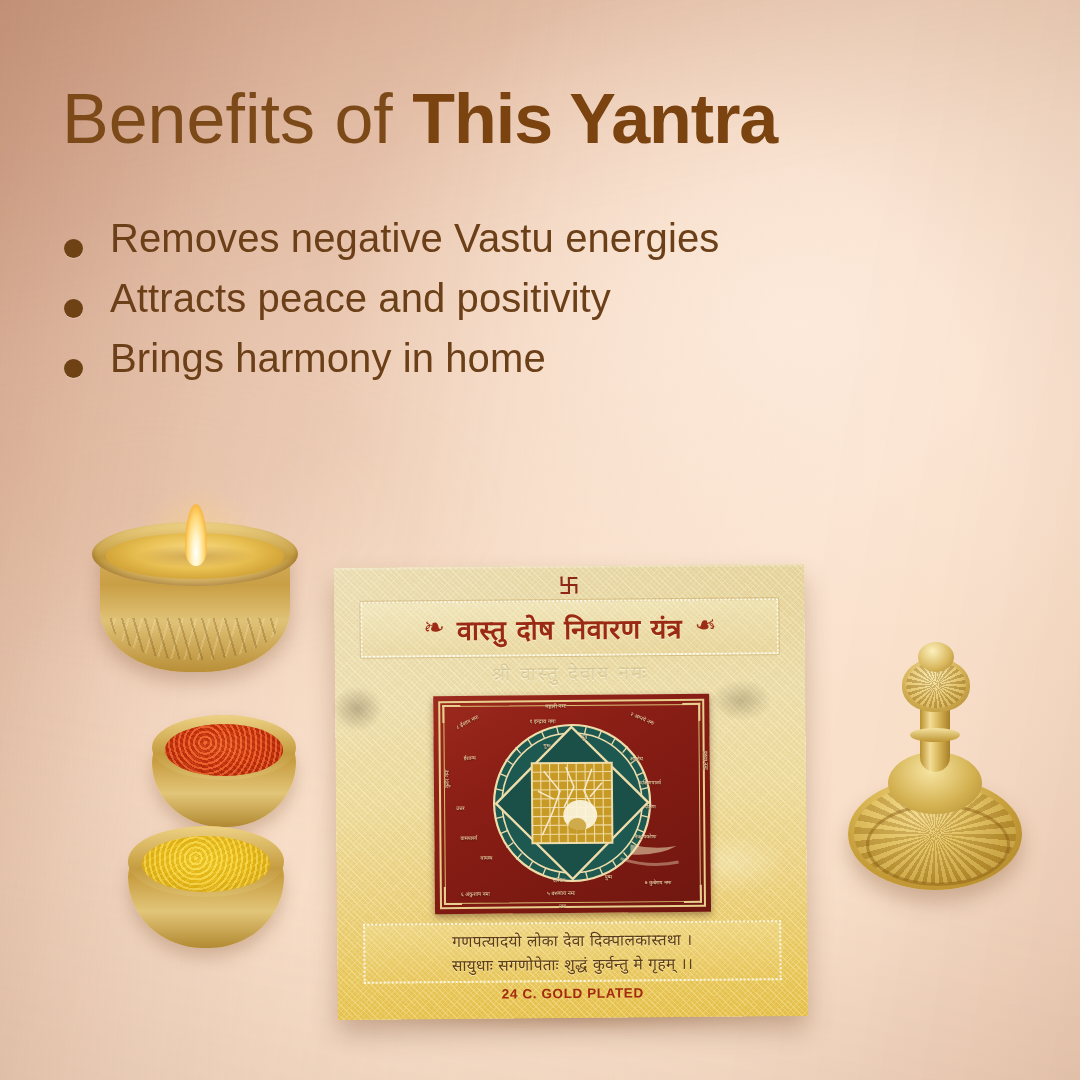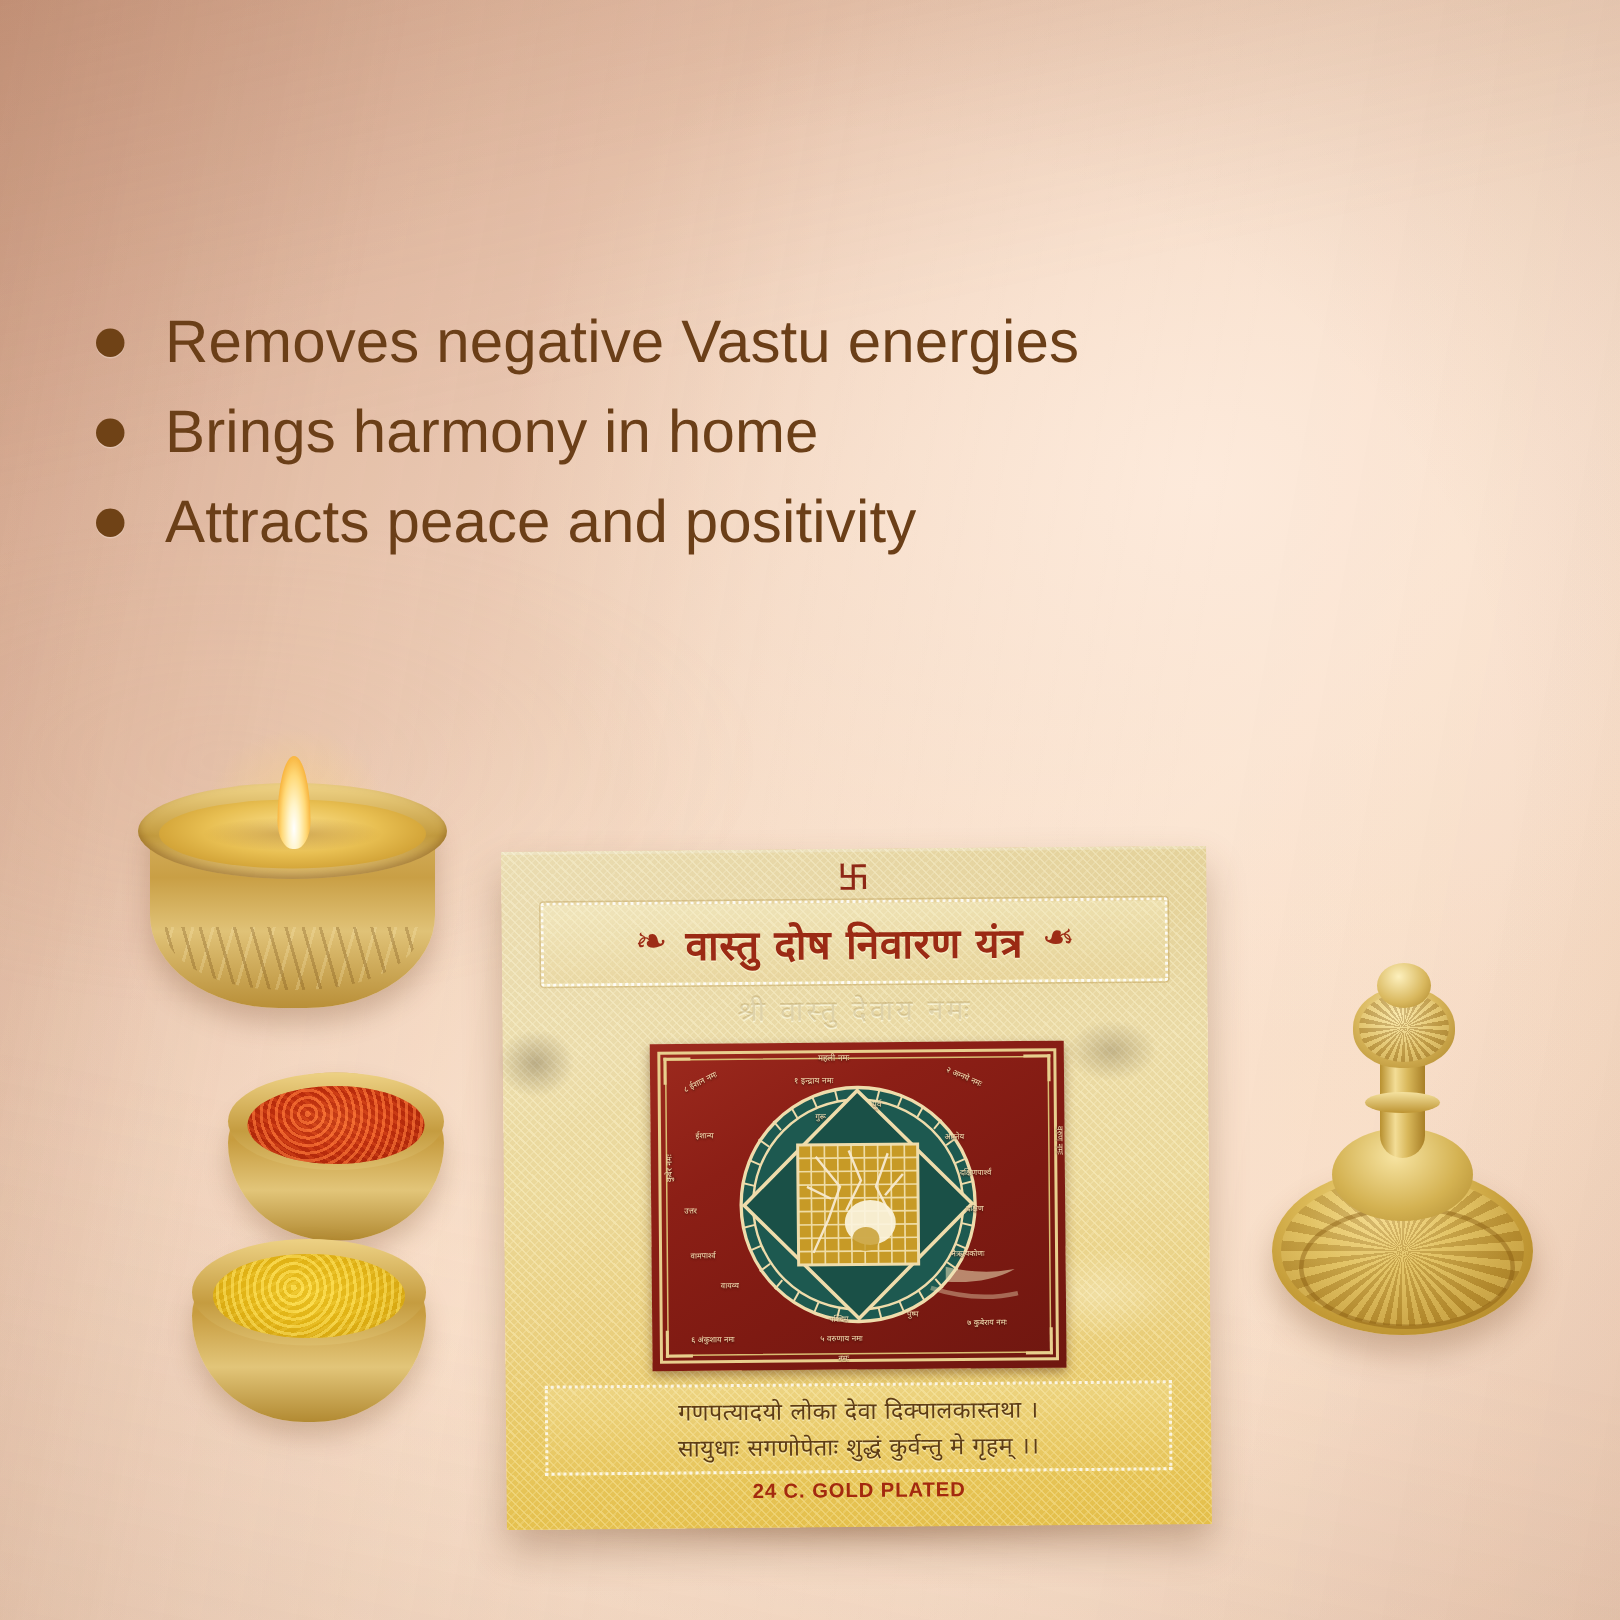--- a/index.html
+++ b/index.html
@@ -30,21 +30,21 @@
     background:radial-gradient(ellipse 78% 72% at 50% 48%, rgba(0,0,0,0) 55%, rgba(120,70,45,.13) 100%);}
 
   
   .headline{position:absolute;left:62px;top:84px;white-space:nowrap;
     font-size:70px;line-height:1;color:#7c4a18;letter-spacing:-.5px;}
   .headline .thin{font-weight:300;letter-spacing:0px;}
   .headline .bold{font-weight:700;color:#7a4310;letter-spacing:-1px;}
 
   
   .bullets{position:absolute;left:64px;top:198px;}
-  .blt{display:flex;align-items:center;height:60px;}
+  .blt{display:flex;align-items:flex-end;height:60px;}
   .dot{width:19px;height:19px;border-radius:50%;background:#6f4216;flex:0 0 auto;
        box-shadow:0 1px 0 rgba(255,255,255,.25);}
   .blabel{margin-left:27px;font-size:40px;font-weight:400;color:#6b3f18;
           letter-spacing:.1px;line-height:1;}
 
   
   .diya{position:absolute;left:92px;top:500px;width:208px;height:190px;}
   .diya .body{position:absolute;left:8px;top:44px;width:190px;height:128px;
     border-radius:10px 10px 86px 86px/8px 8px 62px 62px;
     background:linear-gradient(180deg,#d9b463 0%,#c99f45 32%,#e0c277 60%,#b98f38 100%);
@@ -186,33 +186,36 @@
 </head>
 <body>
 
 <div id="stage">
 
   <div class="bg-base"></div>
   <div class="bg-sheen"></div>
   <div class="bg-fold"></div>
   <div class="bg-vig"></div>
 
+  <div class="headline">
+    <span class="thin">Benefits of </span><span class="bold">This Yantra</span>
+  </div>
 
   <div class="bullets">
     <div class="blt">
       <span class="dot"></span>
       <span class="blabel">Removes negative Vastu energies</span>
     </div>
     <div class="blt">
       <span class="dot"></span>
-      <span class="blabel">Brings harmony in home</span>
+      <span class="blabel">Attracts peace and positivity</span>
     </div>
     <div class="blt">
       <span class="dot"></span>
-      <span class="blabel">Attracts peace and positivity</span>
+      <span class="blabel">Brings harmony in home</span>
     </div>
   </div>
 
   <div class="diya">
     <div class="glow"></div>
     <div class="body"></div>
     <div class="engrave"></div>
     <div class="rim"></div>
     <div class="oil"></div>
     <div class="wick"></div>

